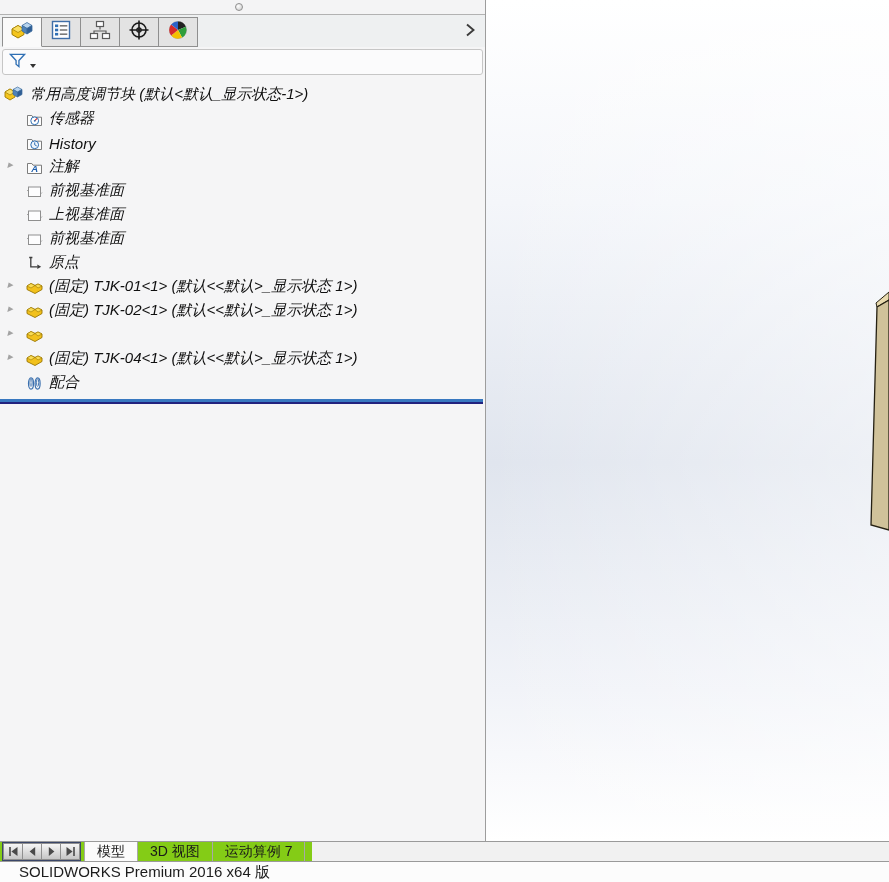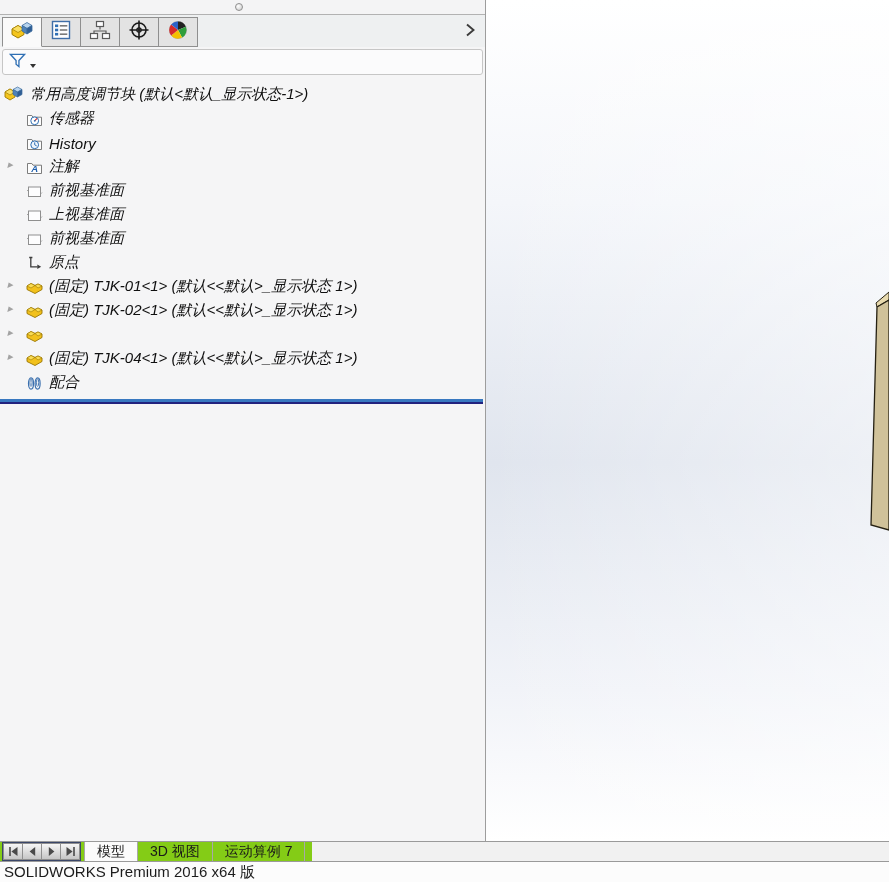--- a/index.html
+++ b/index.html
@@ -56,21 +56,21 @@
   .nav-group { display:flex; border:1px solid #3a4668; margin-left:2px; height:19px; }
   .nav-btn { width:20px; height:17px; border:1px solid #8f8f8f; margin-left:-1px;
              background:linear-gradient(#f6f6f6, #c6c6c6); display:flex; align-items:center; justify-content:center; }
   .nav-btn:first-child { margin-left:0; }
   .doc-tab { padding:0 12px; line-height:18px; font-size:14px; color:#1a1a1a; border-right:1px solid #a8a8a8; }
   .doc-tab:first-of-type { margin-left:3px; border-left:1px solid #a8a8a8; }
   .doc-tab.active { background:#fbfbfb; }
 
   
   .status-bar { position:absolute; left:0; top:862px; width:889px; height:20px; background:#fcfcfc;
-                font-size:15px; line-height:20px; color:#1c1c1c; padding-left:4px; }
+                font-size:15px; line-height:20px; color:#1c1c1c; padding-left:19px; }
 </style>
 </head>
 <body>
 
 <div class="left-panel">
   <div class="top-splitter">
     <div class="splitter-grip"></div>
   </div>
 
   <div class="panel-tabbar" id="panel-tabbar">

